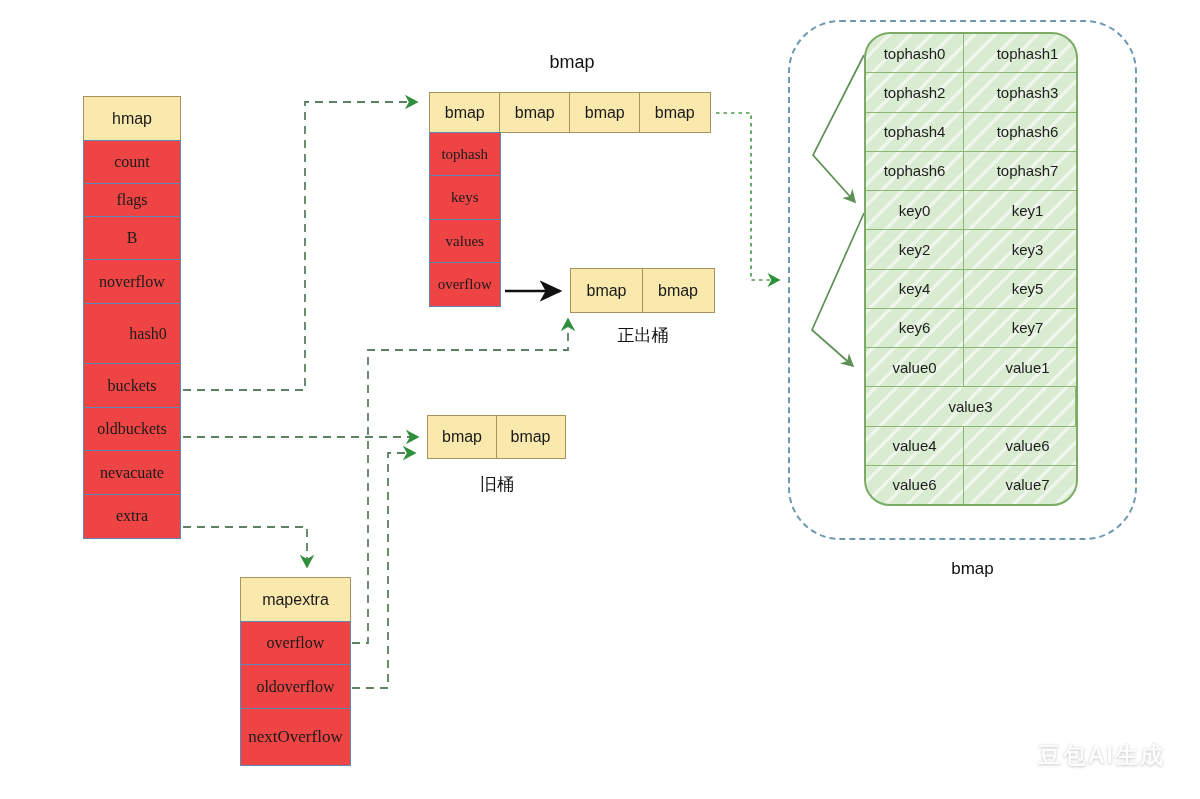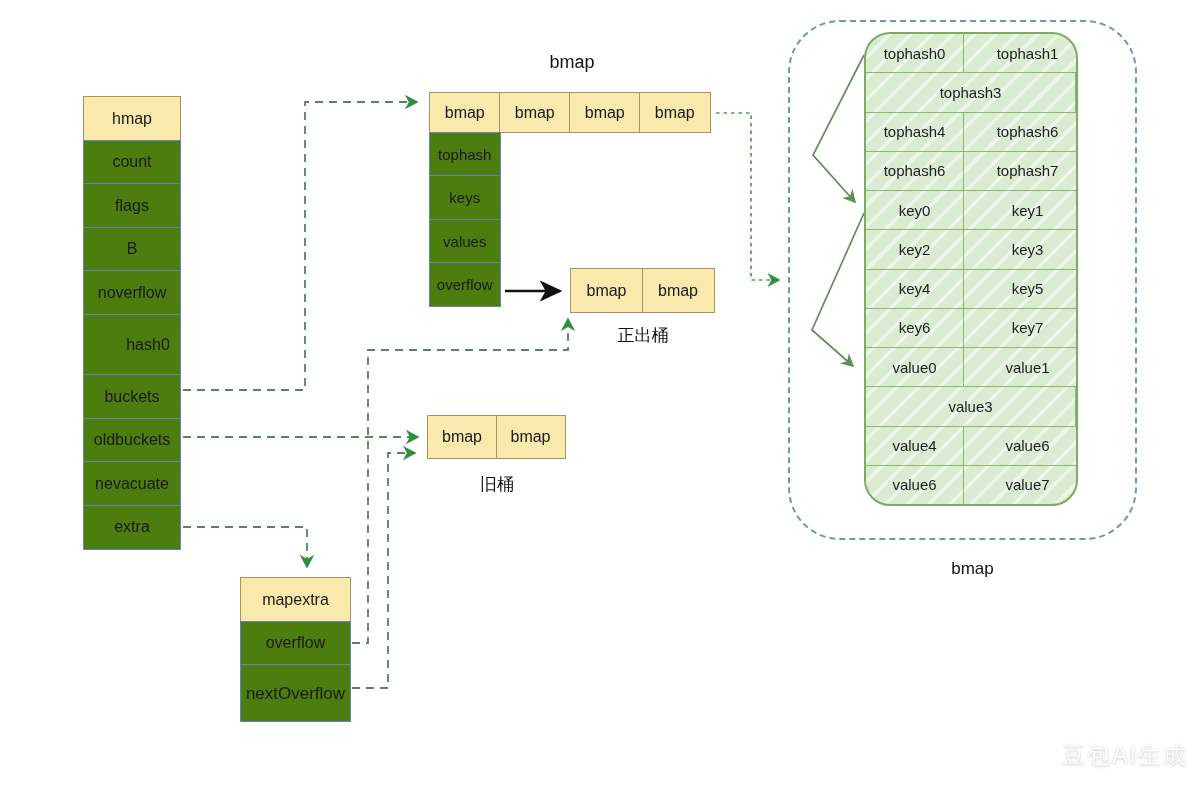--- a/index.html
+++ b/index.html
@@ -10,21 +10,21 @@
   
   .vstack{position:absolute;display:flex;flex-direction:column;}
   .hstack{position:absolute;display:flex;flex-direction:row;}
   .cell{
     box-sizing:border-box;display:flex;align-items:center;justify-content:center;
     font-size:16px;line-height:1;white-space:nowrap;
   }
   .vstack .cell + .cell{margin-top:-1.5px;}
   .hstack .cell + .cell{margin-left:-1.5px;}
   .yellow{background:#f9e9ad;border:1.5px solid #a6935e;}
-  .blue{background:#4d7c0f;border:1.5px solid #5f88b5;}
+  .blue{background:#ef4444;border:1.5px solid #5f88b5;font-family:Liberation Serif, serif;}
   .lbl{position:absolute;text-align:center;font-size:17px;color:#111;}
   .title-lbl{font-size:18px;}
   
   .bmap-container{
     position:absolute;left:788px;top:20px;width:349px;height:520px;
     border:2.2px dashed #6e9ab0;border-radius:52px;box-sizing:border-box;background:transparent;
   }
   
   .gtable{
     position:absolute;left:864px;top:32px;width:214px;height:474px;
@@ -34,35 +34,35 @@
   }
   .grow{flex:1;display:flex;flex-direction:row;gap:15px;}
   .grow + .grow{border-top:1.4px solid #8ab873;}
   .gcell{
     flex:1;display:flex;align-items:center;justify-content:center;
     font-size:15px;color:#1d1d1d;white-space:nowrap;
   }
   .gcell:first-child{border-right:1.4px solid #8ab873;}
   svg.connectors{position:absolute;left:0;top:0;pointer-events:none;}
   .watermark{
-    position:absolute;left:1038px;top:740px;width:150px;text-align:right;
-    font-size:23px;font-weight:normal;letter-spacing:2px;
+    position:absolute;left:1038px;top:740px;width:150px;text-align:left;
+    font-size:23px;font-weight:bold;letter-spacing:2px;
     color:rgba(255,255,255,0.96);
     text-shadow:0 1px 3px rgba(176,176,176,0.65), 0 0 1px rgba(190,190,190,0.5);
   }
 </style>
 </head>
 <body>
 
 <div class="canvas">
 
   <div class="vstack" style="left:83px;top:96px;width:98px;">
     <div class="cell yellow" style="height:45px;">hmap</div>
     <div class="cell blue" style="height:45px;">count</div>
-    <div class="cell blue" style="height:45px;">flags</div>
+    <div class="cell blue" style="height:34px;">flags</div>
     <div class="cell blue" style="height:45px;">B</div>
     <div class="cell blue" style="height:45px;">noverflow</div>
     <div class="cell blue" style="height:62px;padding-left:32px;">hash0</div>
     <div class="cell blue" style="height:45px;">buckets</div>
     <div class="cell blue" style="height:45px;">oldbuckets</div>
     <div class="cell blue" style="height:45px;">nevacuate</div>
     <div class="cell blue" style="height:45px;">extra</div>
   </div>
 
   <div class="lbl title-lbl" style="left:429px;top:52px;width:286px;">bmap</div>
@@ -89,31 +89,33 @@
 
   <div class="hstack" style="left:427px;top:415px;">
     <div class="cell yellow" style="width:70px;height:44px;">bmap</div>
     <div class="cell yellow" style="width:70px;height:44px;">bmap</div>
   </div>
   <div class="lbl" style="left:427px;top:473px;width:140px;">旧桶</div>
 
   <div class="vstack" style="left:240px;top:577px;width:111px;">
     <div class="cell yellow" style="height:45px;">mapextra</div>
     <div class="cell blue" style="height:45px;">overflow</div>
+    <div class="cell blue" style="height:45px;">oldoverflow</div>
     <div class="cell blue" style="height:58px;font-size:17px;">nextOverflow</div>
   </div>
 
   <div class="bmap-container"></div>
 
   <div class="gtable">
     <div class="grow">
         <div class="gcell">tophash0</div>
         <div class="gcell">tophash1</div>
       </div>
     <div class="grow">
+        <div class="gcell">tophash2</div>
         <div class="gcell">tophash3</div>
       </div>
     <div class="grow">
         <div class="gcell">tophash4</div>
         <div class="gcell">tophash6</div>
       </div>
     <div class="grow">
         <div class="gcell">tophash6</div>
         <div class="gcell">tophash7</div>
       </div>

